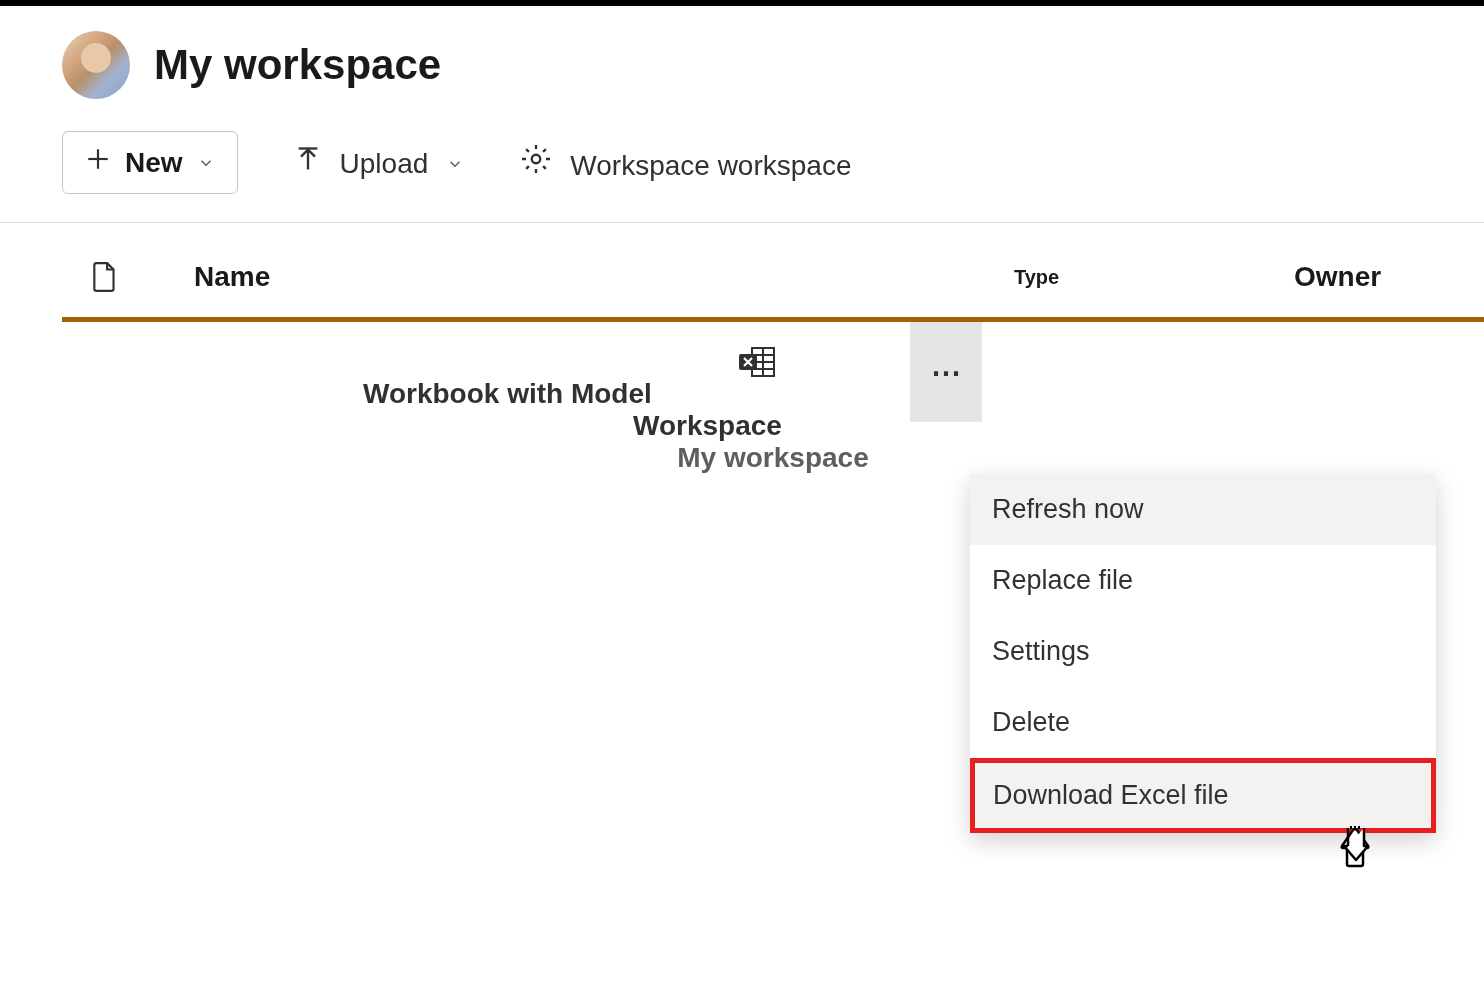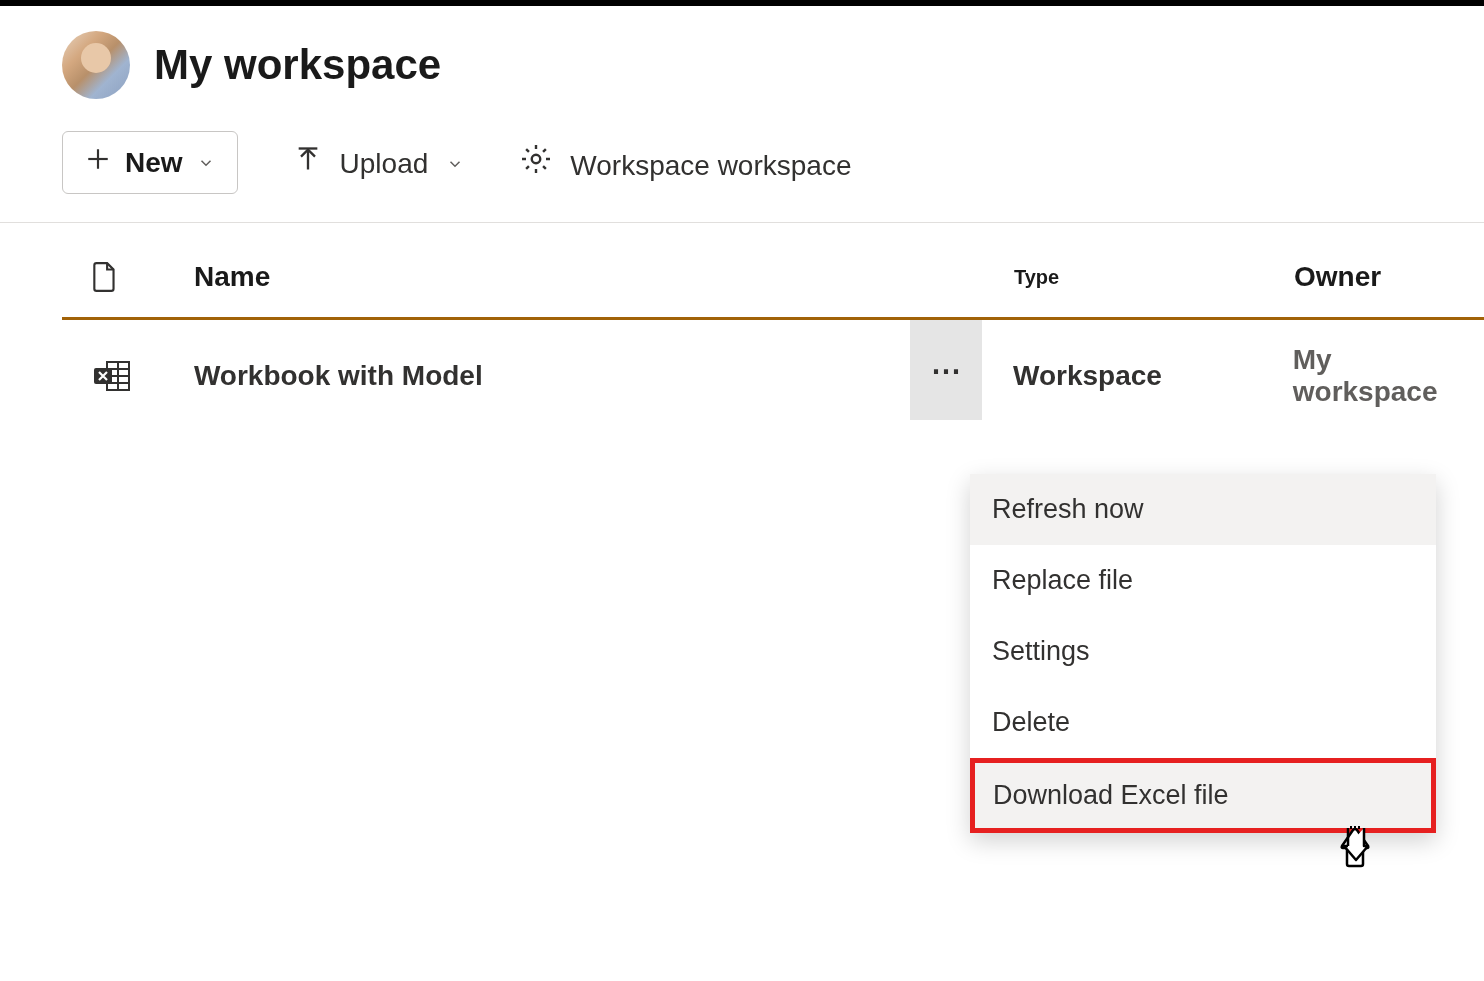--- a/index.html
+++ b/index.html
@@ -91,21 +91,21 @@
       height: 28px;
     }
     .icon-gear {
       width: 32px;
       height: 32px;
     }
     .table-header {
       display: flex;
       align-items: center;
       padding: 38px 0 24px 0;
-      border-bottom: 3px solid #a16207;
+      border-bottom: 5px solid #a16207;
       margin-left: 62px;
     }
     .col-icon {
       width: 132px;
       display: flex;
       justify-content: flex-start;
       padding-left: 30px;
     }
     .col-name {
       width: 820px;
@@ -123,20 +123,21 @@
       font-size: 28px;
       font-weight: 700;
       color: #1a1a1a;
     }
     .table-row {
       display: flex;
       align-items: center;
       padding: 24px 0;
       margin-left: 62px;
       position: relative;
+      flex-direction: column;
     }
     .file-icon {
       width: 40px;
       height: 32px;
     }
     .row-name {
       font-size: 28px;
       color: #323130;
     }
     .row-type {

